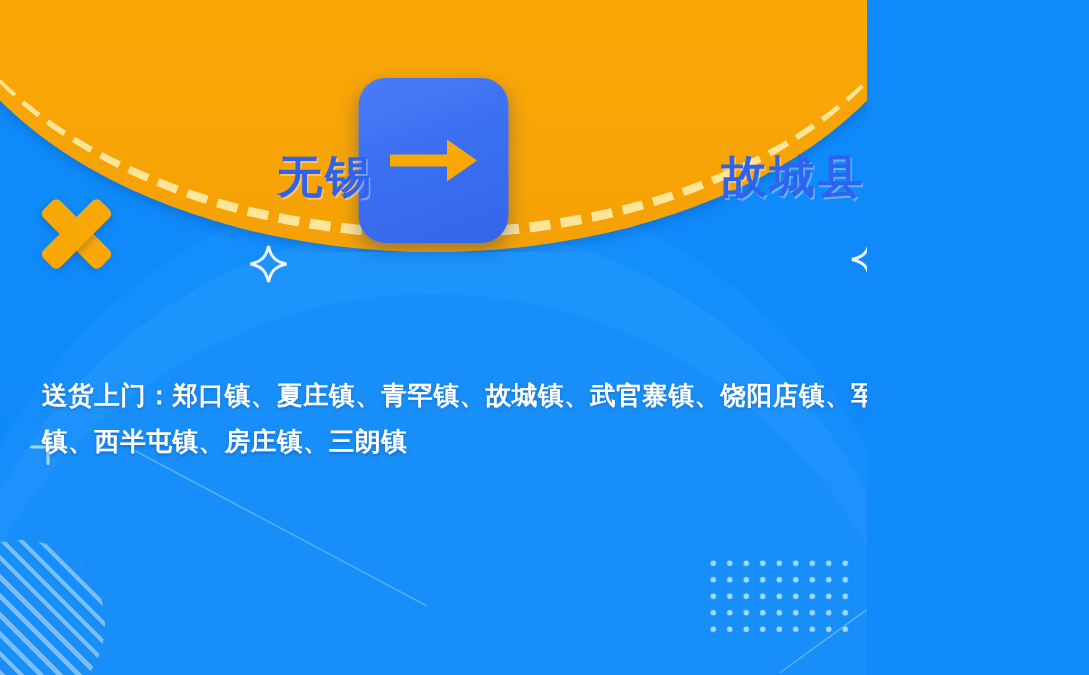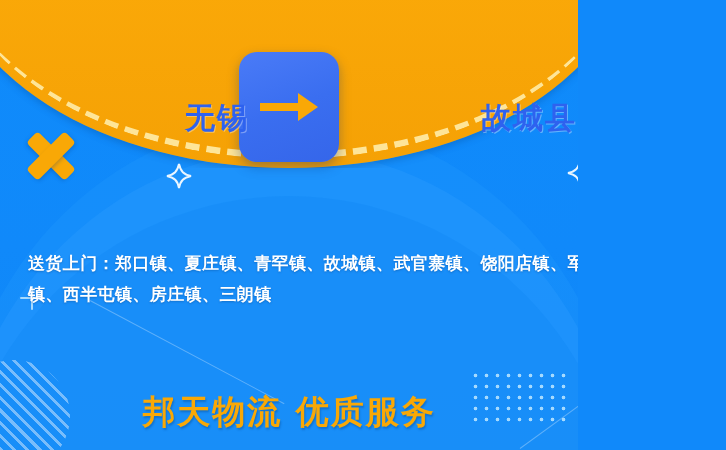--- a/index.html
+++ b/index.html
@@ -171,15 +171,14 @@
       <svg width="62" height="40" viewBox="0 0 62 40">
         <path d="M2 16 H40 V6 L60 20 L40 34 V24 H2 Z" fill="#f9a806"></path>
       </svg>
     </span>
   </div>
 
   <div class="city city-to">故城县</div>
 
   <div class="routes">送货上门：郑口镇、夏庄镇、青罕镇、故城镇、武官寨镇、饶阳店镇、军屯镇、建国镇、西半屯镇、房庄镇、三朗镇</div>
 
-  <div class="slogan">邦天物流 优质服务</div>
 
 </div>
 
 </body></html>

